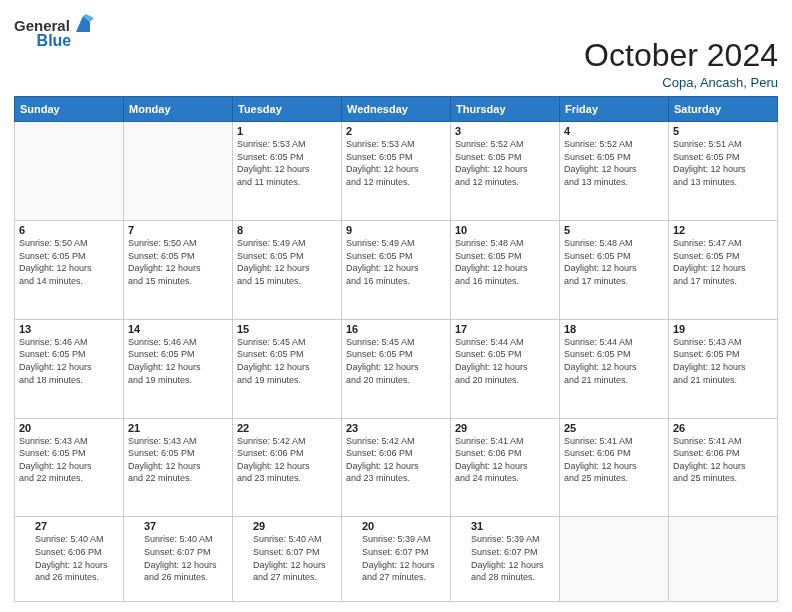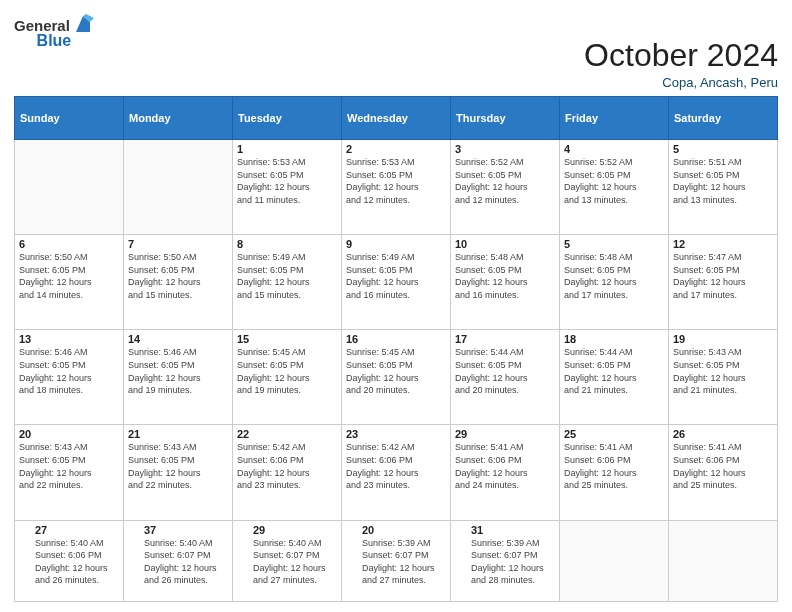--- a/index.html
+++ b/index.html
@@ -64,21 +64,21 @@
       border-collapse: collapse;
       width: 100%;
       table-layout: fixed;
     }
     .calendar th {
       background-color: #2979c5;
       color: #fff;
       font-size: 11px;
       font-weight: bold;
       text-align: left;
-      padding: 15px 5px;
+      padding: 6px 5px;
       border: 1px solid #2060a8;
     }
     .calendar td {
       border: 1px solid #ccc;
       vertical-align: top;
       padding: 3px 4px;
       font-size: 9.2px;
       color: #333;
       height: 84px;
     }

